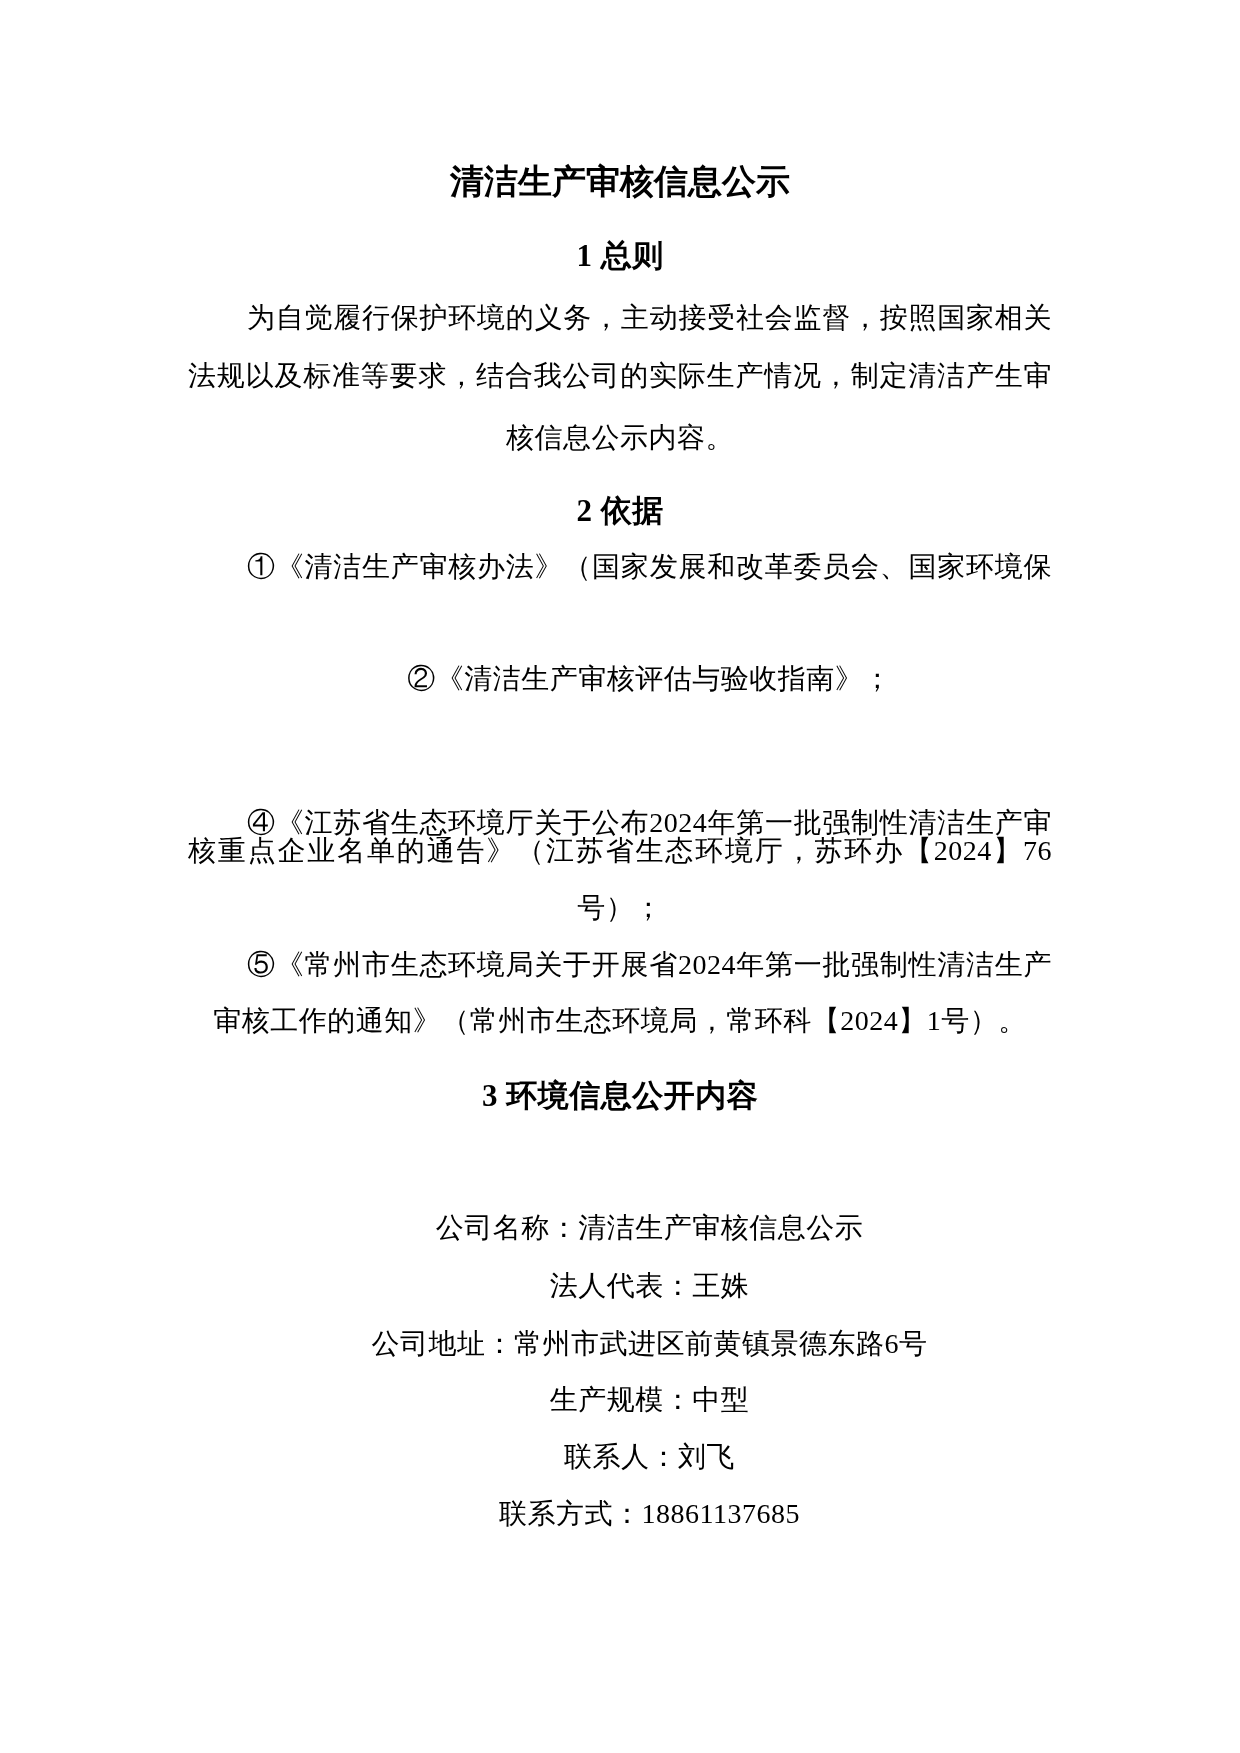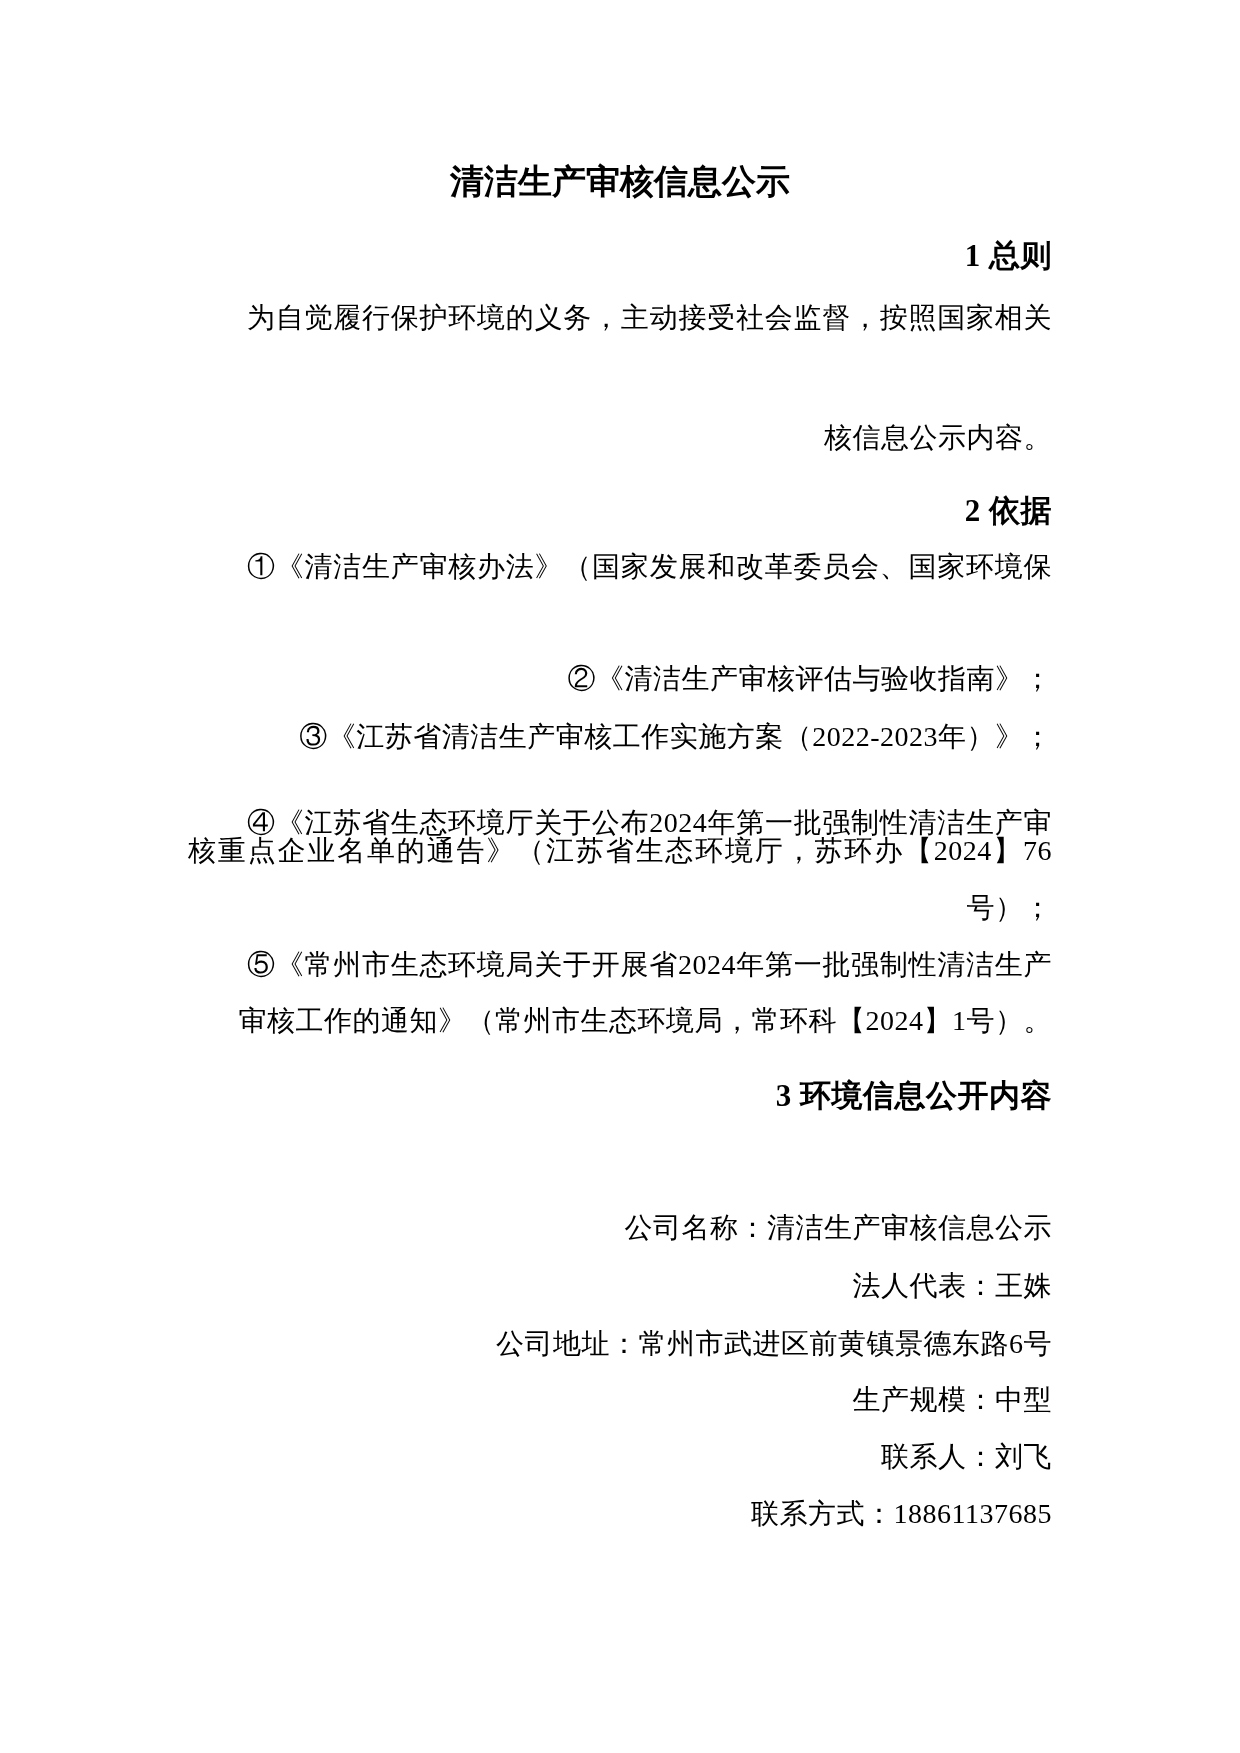--- a/index.html
+++ b/index.html
@@ -13,21 +13,21 @@
     overflow: hidden;
   }
   .line {
     position: absolute;
     left: 188px;
     width: 864px;
     font-size: 28px;
     line-height: 38px;
     letter-spacing: 0.5px;
     white-space: pre-wrap;
-    text-align: right;
+    text-align: center;
   }
   .indent { text-indent: 59px; }
   .jfull {
     text-align: justify;
     text-align-last: justify;
   }
   .title {
     position: absolute;
     left: 188px;
     width: 864px;
@@ -52,27 +52,27 @@
 </head>
 <body>
 
 <div class="page">
 
   <div class="title" style="top:160px">清洁生产审核信息公示</div>
 
   <div class="line h1" style="top:236px">1 总则</div>
 
   <div class="line jfull indent" style="top:299px">为自觉履行保护环境的义务，主动接受社会监督，按照国家相关</div>
+  <div class="line jfull" style="top:357px">法规以及标准等要求，结合我公司的实际生产情况，制定清洁产生审</div>
   <div class="line" style="top:419px">核信息公示内容。</div>
 
   <div class="line h1" style="top:491px">2 依据</div>
 
   <div class="line jfull indent" style="top:548px">①《清洁生产审核办法》（国家发展和改革委员会、国家环境保</div>
   <div class="line indent" style="top:660px">②《清洁生产审核评估与验收指南》；</div>
-  <div class="line indent" style="top:718px">③《江苏省清洁生产审核工作实施方案（2022-2023年）》；</div>
   <div class="line jfull indent" style="top:804px">④《江苏省生态环境厅关于公布2024年第一批强制性清洁生产审</div>
   <div class="line jfull" style="top:832px">核重点企业名单的通告》（江苏省生态环境厅，苏环办【2024】76</div>
   <div class="line" style="top:889px">号）；</div>
   <div class="line jfull indent" style="top:946px">⑤《常州市生态环境局关于开展省2024年第一批强制性清洁生产</div>
   <div class="line" style="top:1002px">审核工作的通知》（常州市生态环境局，常环科【2024】1号）。</div>
 
   <div class="line h1" style="top:1076px">3 环境信息公开内容</div>
 
 
   <div class="line indent" style="top:1209px">公司名称：清洁生产审核信息公示</div>

